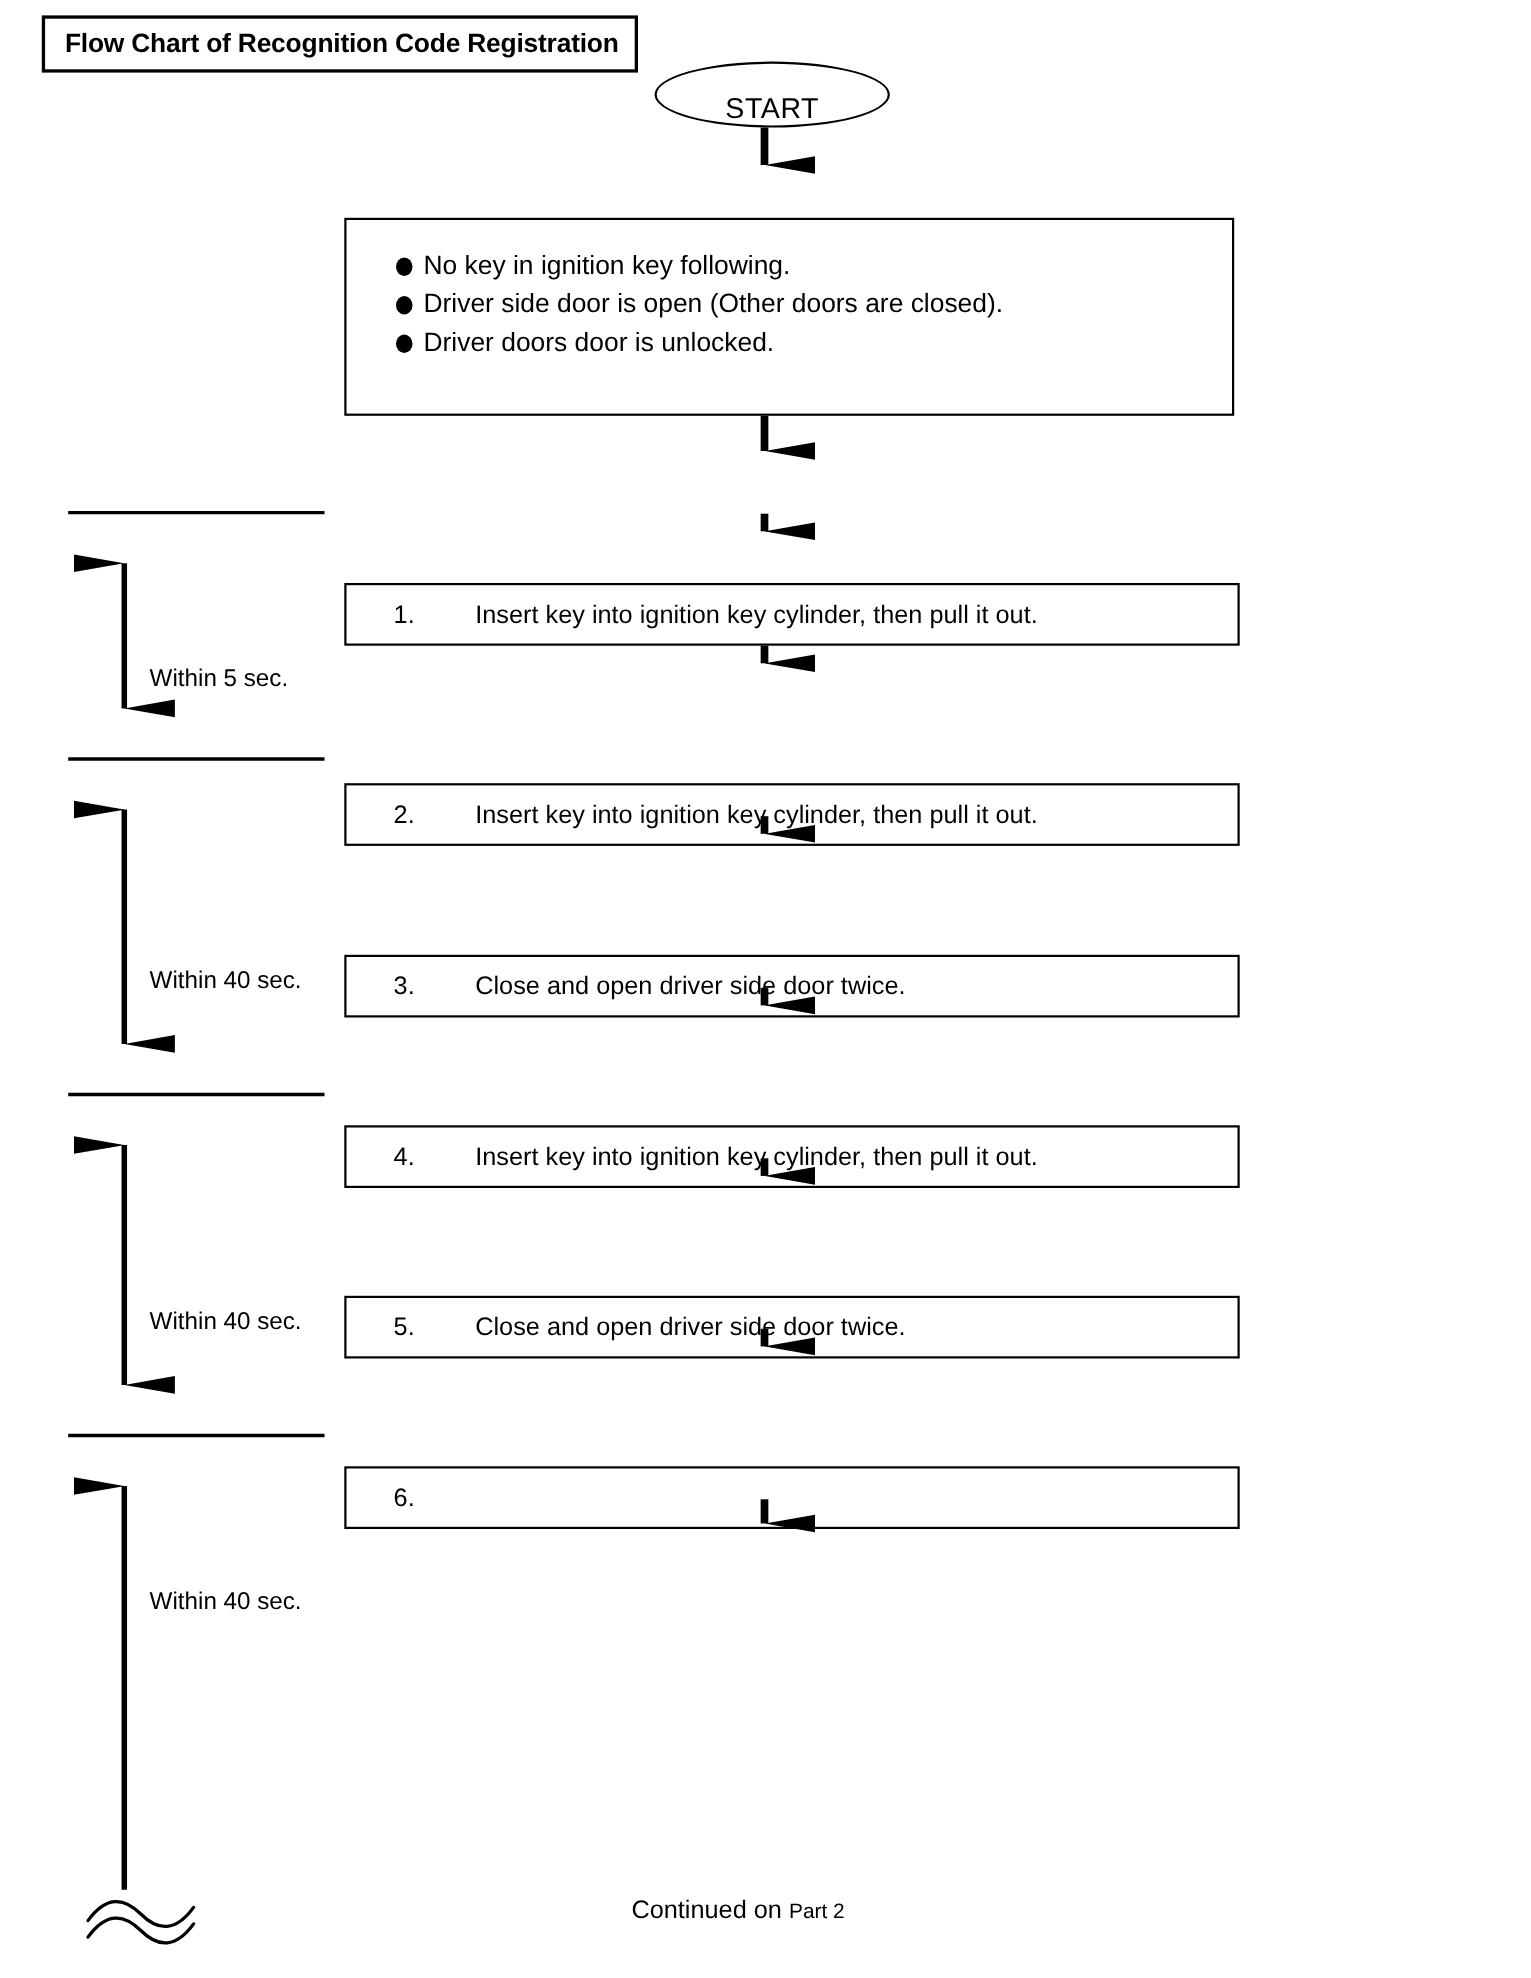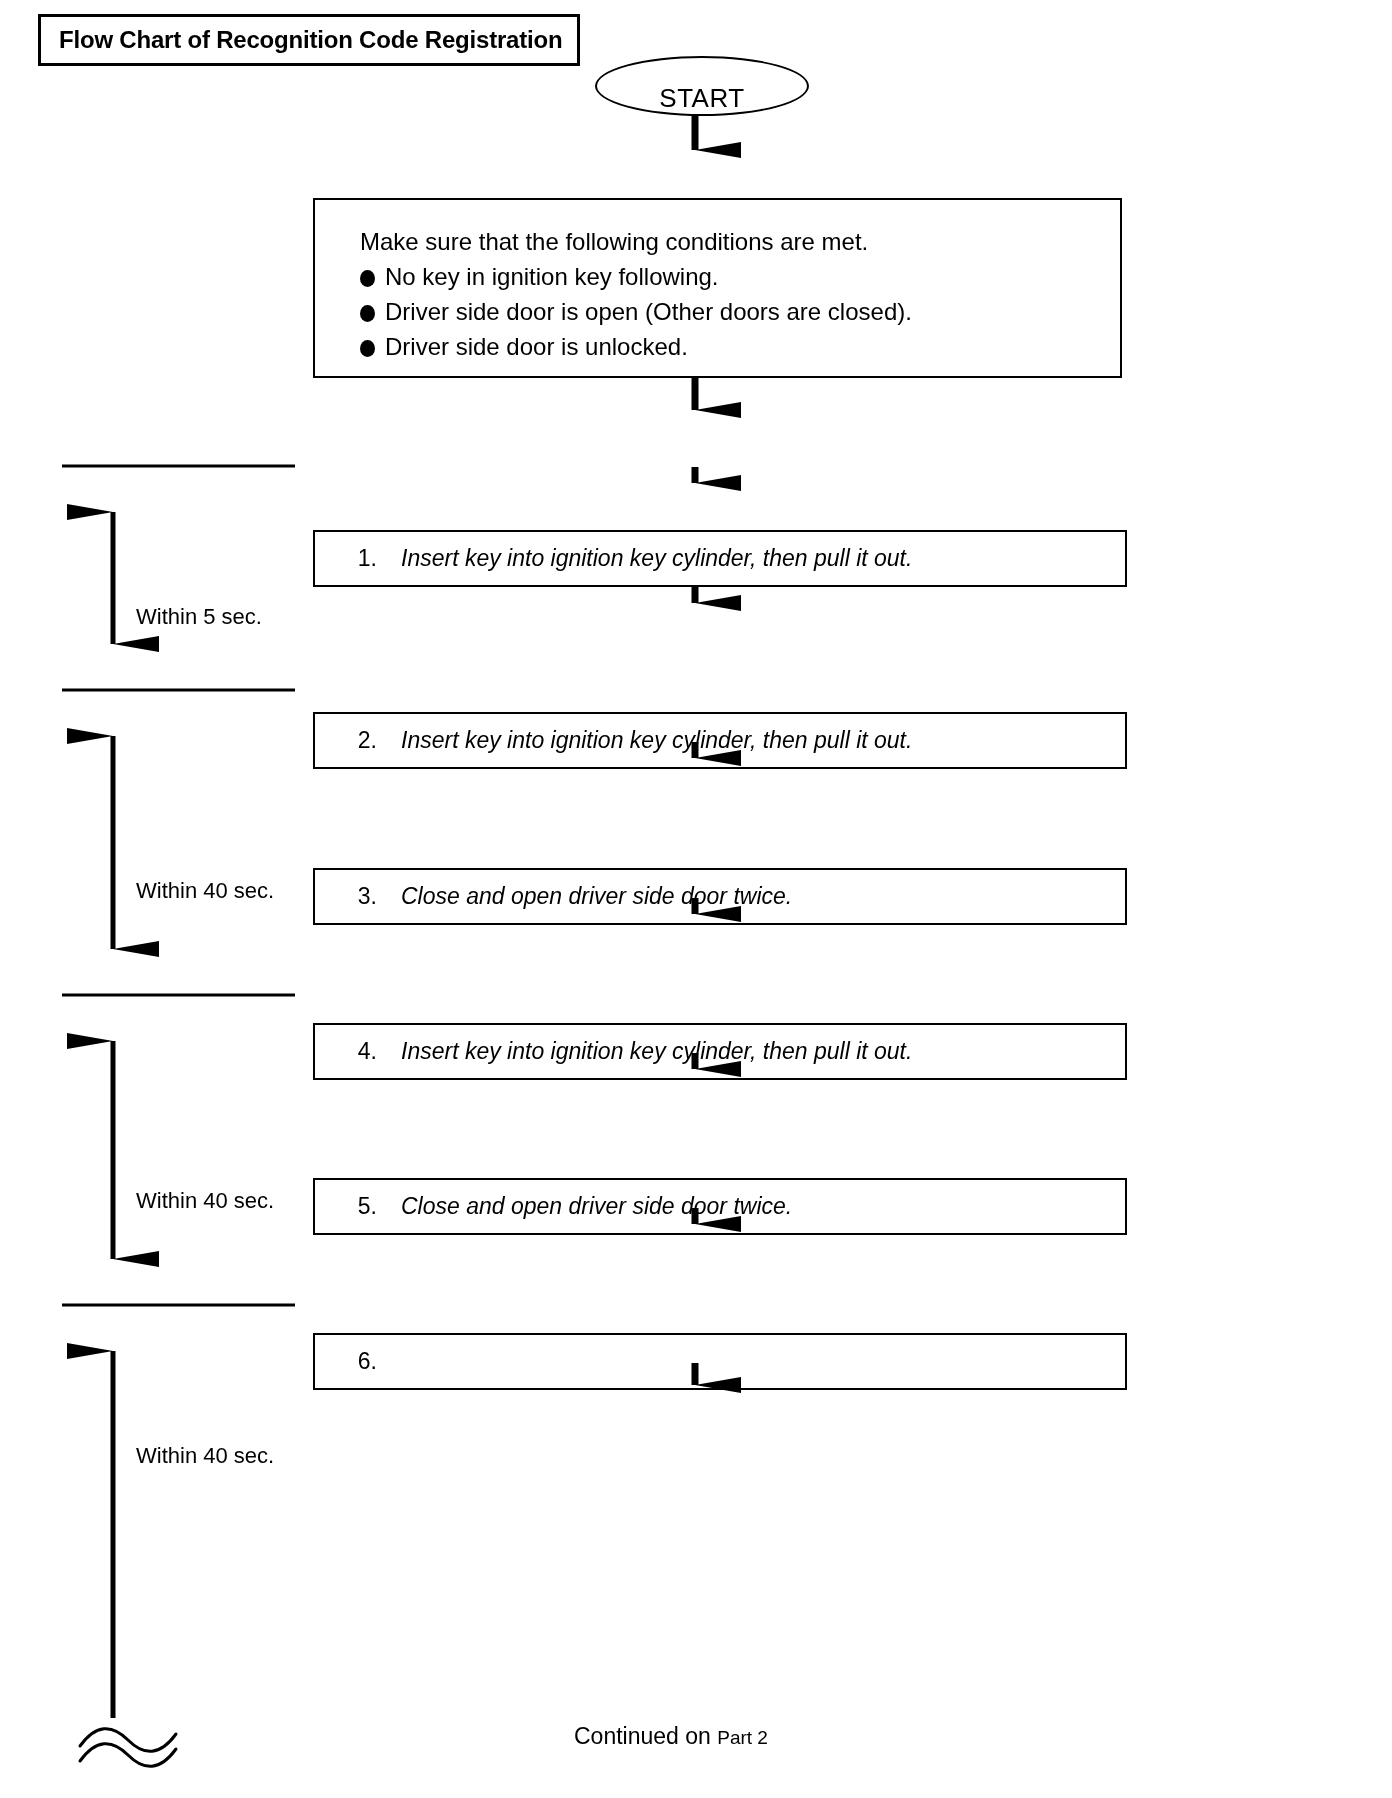--- a/index.html
+++ b/index.html
@@ -103,23 +103,22 @@
     align-items: center;
   }
   .step-num {
     font-size: 23px;
     width: 62px;
     text-align: right;
     flex: 0 0 auto;
   }
   .step-text {
     font-size: 23px;
-    margin-left: 24px;
-    white-space: nowrap;
-    font-style: italic;
+    margin-left: 55px;
+    white-space: nowrap;
   }
 
   
   .timing-label {
     position: absolute;
     font-size: 22px;
     white-space: nowrap;
     margin-top: 38px;
   }
 
@@ -189,29 +188,28 @@
 
   <div id="title-box">
     <div id="title-text">Flow Chart of Recognition Code Registration</div>
   </div>
 
   <div id="start-oval">
     <div id="start-text">START</div>
   </div>
 
   <div id="conditions-box">
-    <div class="cond-line">Make sure that the following conditions are met.</div>
     <div class="cond-line">
       <span class="bullet-dot"></span><span>No key in ignition key following.</span>
     </div>
     <div class="cond-line">
       <span class="bullet-dot"></span><span>Driver side door is open (Other doors are closed).</span>
     </div>
     <div class="cond-line">
-      <span class="bullet-dot"></span><span>Driver side door is unlocked.</span>
+      <span class="bullet-dot"></span><span>Driver doors door is unlocked.</span>
     </div>
   </div>
 
   <div class="step-box" style="top:530px;height:57px;">
     <span class="step-num">1.</span>
     <span class="step-text">Insert key into ignition key cylinder, then pull it out.</span>
   </div>
 
   <div class="step-box" style="top:712px;height:57px;">
     <span class="step-num">2.</span>

